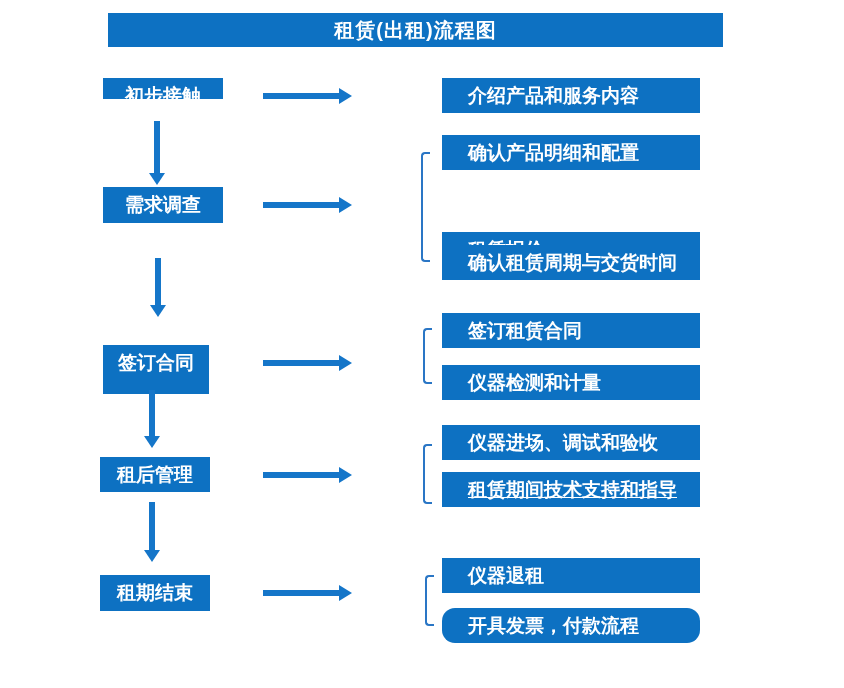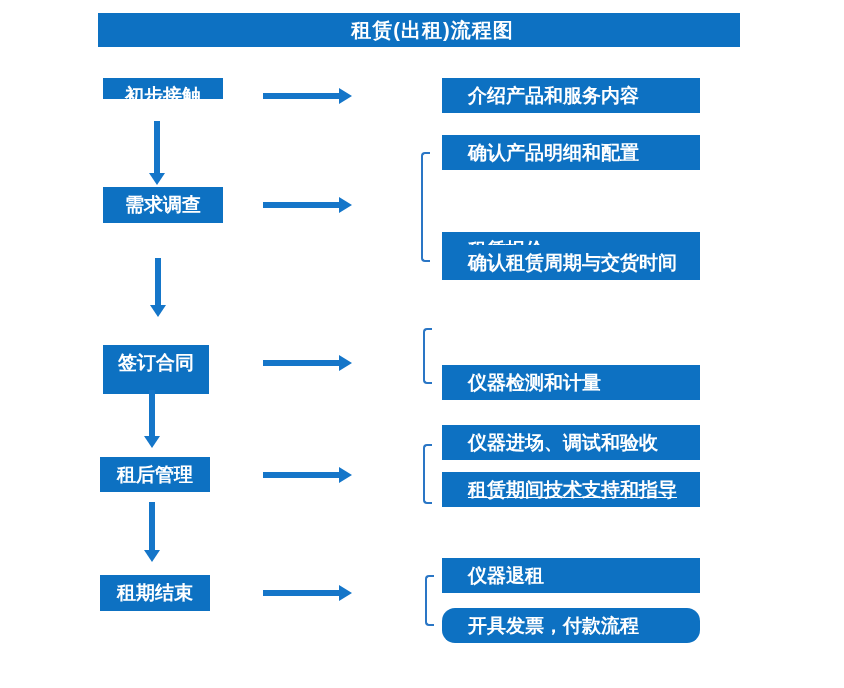--- a/index.html
+++ b/index.html
@@ -10,30 +10,29 @@
   }
   .canvas {
     position: relative;
     width: 844px;
     height: 688px;
     background: var(--background, #ffffff);
     overflow: hidden;
   }
   .title-bar {
     position: absolute;
-    left: 98px; top: 13px;
+    left: 108px; top: 13px;
     width: 615px; height: 34px;
     background: var(--box, #0d71c2);
     color: var(--text, #ffffff);
     font-size: 20px;
     font-weight: bold;
     text-align: center;
     line-height: 34px;
     letter-spacing: 1px;
-    padding-left: 27px;
   }
   .node {
     position: absolute;
     background: var(--box, #0d71c2);
     color: var(--text, #ffffff);
     font-size: 19px;
     font-weight: bold;
     white-space: nowrap;
     box-sizing: border-box;
   }
@@ -136,20 +135,21 @@
   <div class="node left s1">初步接触</div>
   <div class="node left s2">需求调查</div>
   <div class="node left s3">签订合同</div>
   <div class="node left s4">租后管理</div>
   <div class="node left s5">租期结束</div>
 
   <div class="node right r0">介绍产品和服务内容</div>
   <div class="node right r1">确认产品明细和配置</div>
   <div class="node right r2">租赁报价</div>
   <div class="node right r3">确认租赁周期与交货时间</div>
+  <div class="node right r4">签订租赁合同</div>
   <div class="node right r5">仪器检测和计量</div>
   <div class="node right r6">仪器进场、调试和验收</div>
   <div class="node right r7">租赁期间技术支持和指导</div>
   <div class="node right r8">仪器退租</div>
   <div class="node right r9">开具发票，付款流程</div>
 
   <div class="h-arrow a1"></div>
   <div class="h-arrow a2"></div>
   <div class="h-arrow a3"></div>
   <div class="h-arrow a4"></div>

